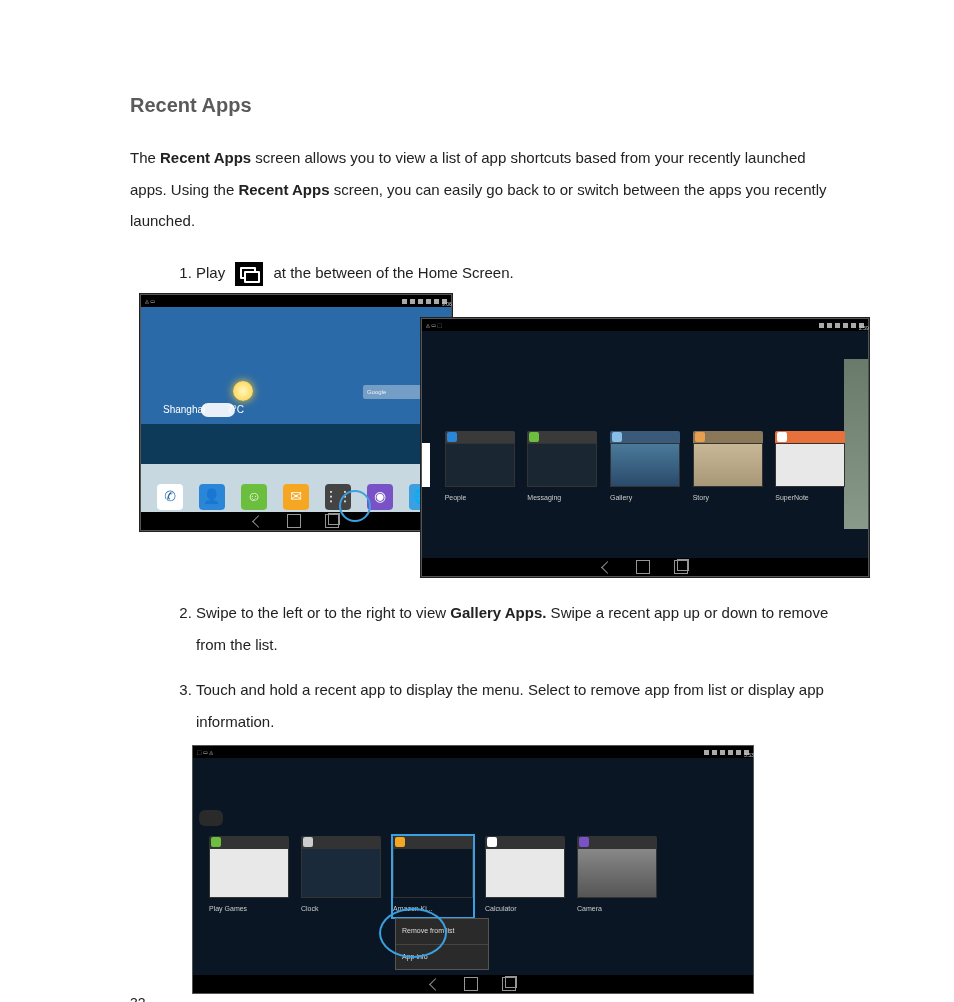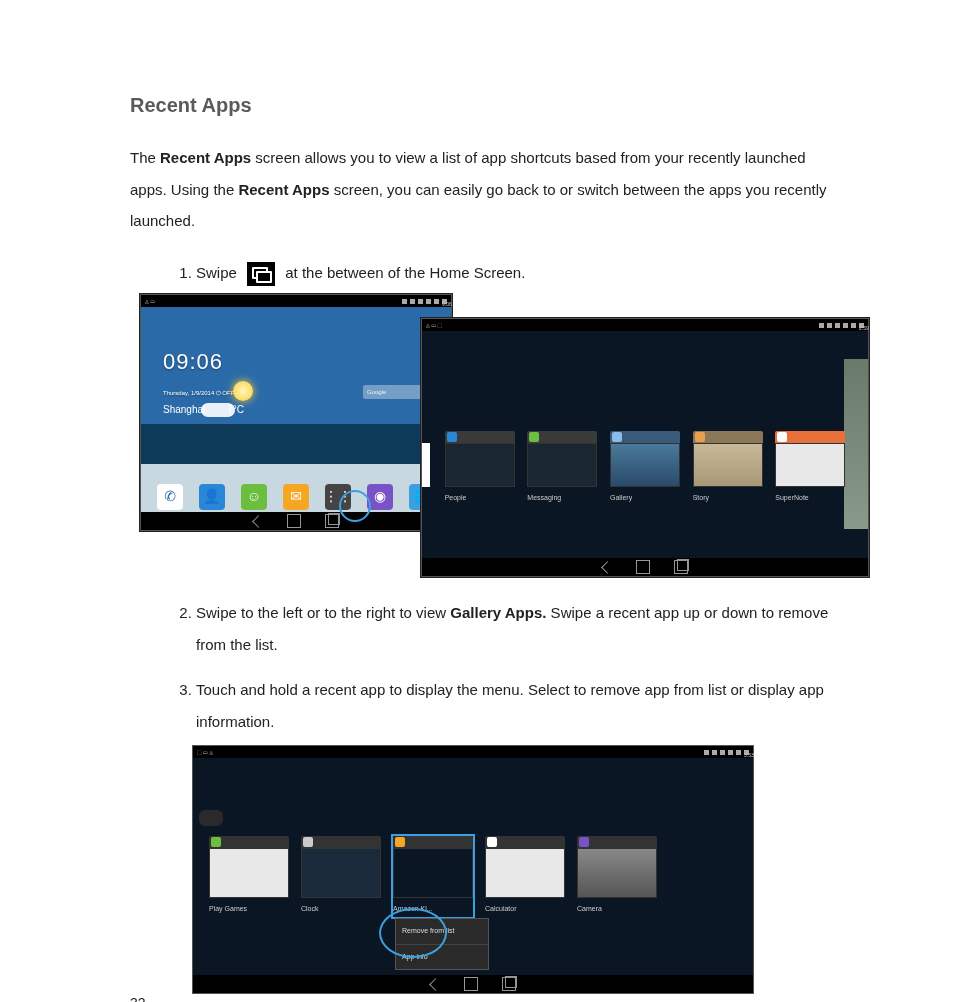--- a/index.html
+++ b/index.html
@@ -76,39 +76,35 @@
 
 <div class="page">
   <h2>Recent Apps</h2>
 
   <p class="intro">
     <span>The </span><span class="b">Recent Apps</span><span> screen allows you to view a list of app shortcuts based from your recently launched apps. Using the </span><span class="b">Recent Apps</span><span> screen, you can easily go back to or switch between the apps you recently launched.</span>
   </p>
 
   <ol>
     <li>
-      <span>Swipe </span><span class="recent-icon"></span><span> at the between of the Home Screen.</span>
+      <span>Play </span><span class="recent-icon"></span><span> at the between of the Home Screen.</span>
 
       <div class="shots">
 
         <div class="tablet t1">
           <div class="statusbar">
             <span>◬ ▭</span>
             <span class="sicons">
                 <span></span>
                 <span></span>
                 <span></span>
                 <span></span>
                 <span></span>
                 <span>9:06</span>
               </span>
-          </div>
-          <div class="clock">
-            <span>09:06</span>
-            <span class="date">Thursday, 1/9/2014 ⏻ OFF</span>
           </div>
           <div class="weather">
             <span>Shanghai</span>
             <span>7°C</span>
           </div>
           <div class="sun" style="position:absolute;top:86px;left:92px"></div>
           <div class="cloud"></div>
           <div class="gbar">Google</div>
           <div class="dock">
             <div class="dicon d-phone">✆<span class="dl">Phone</span></div>

